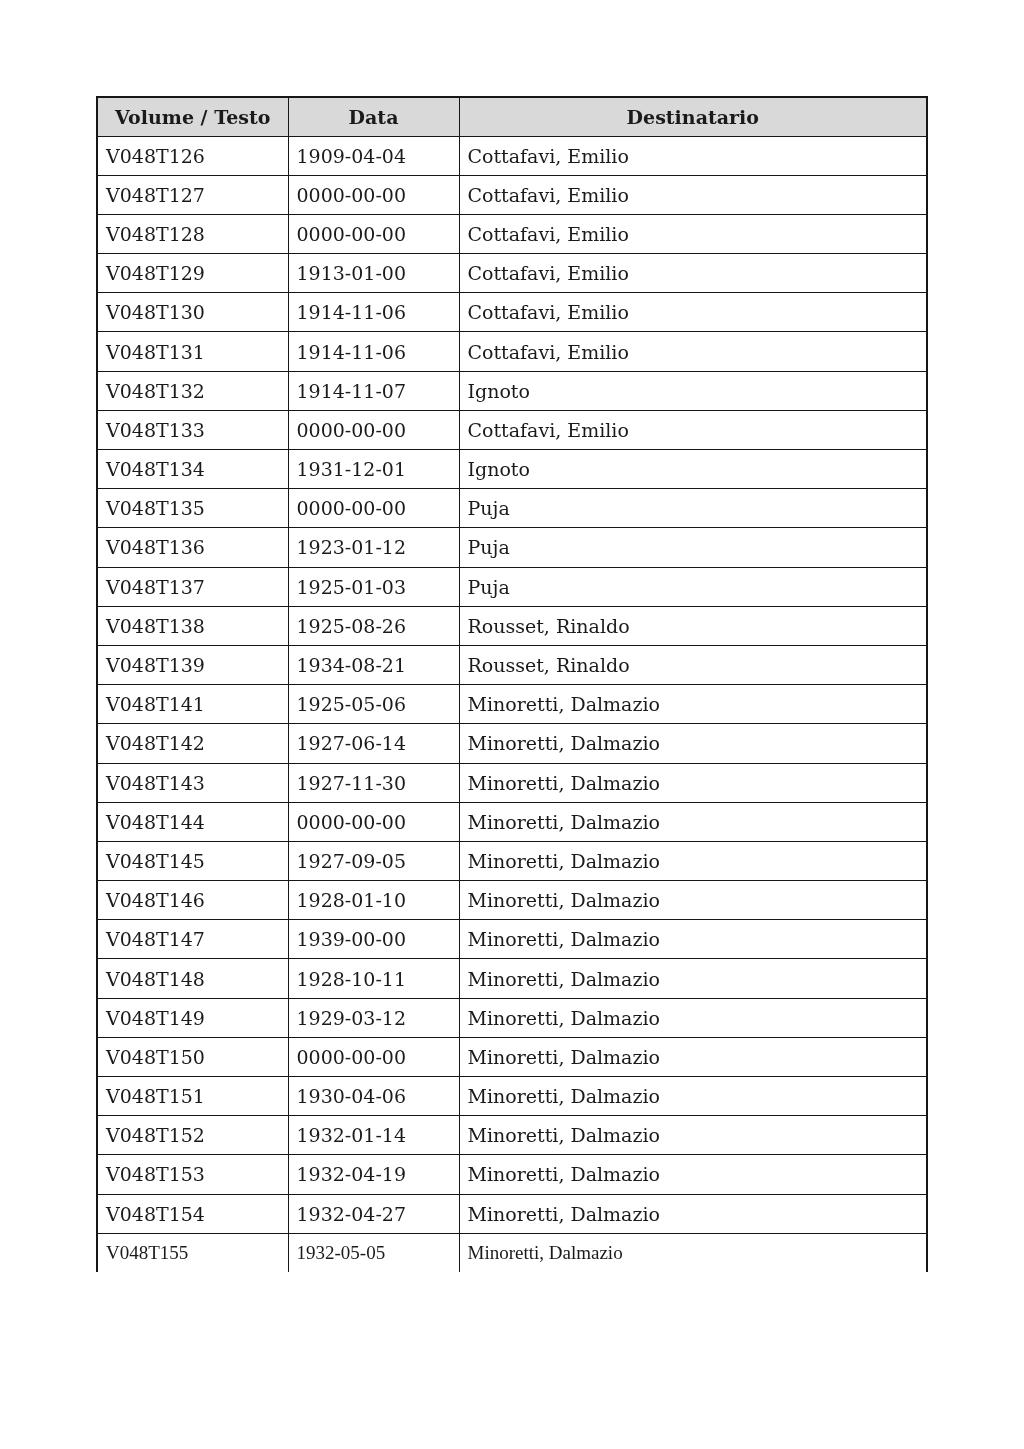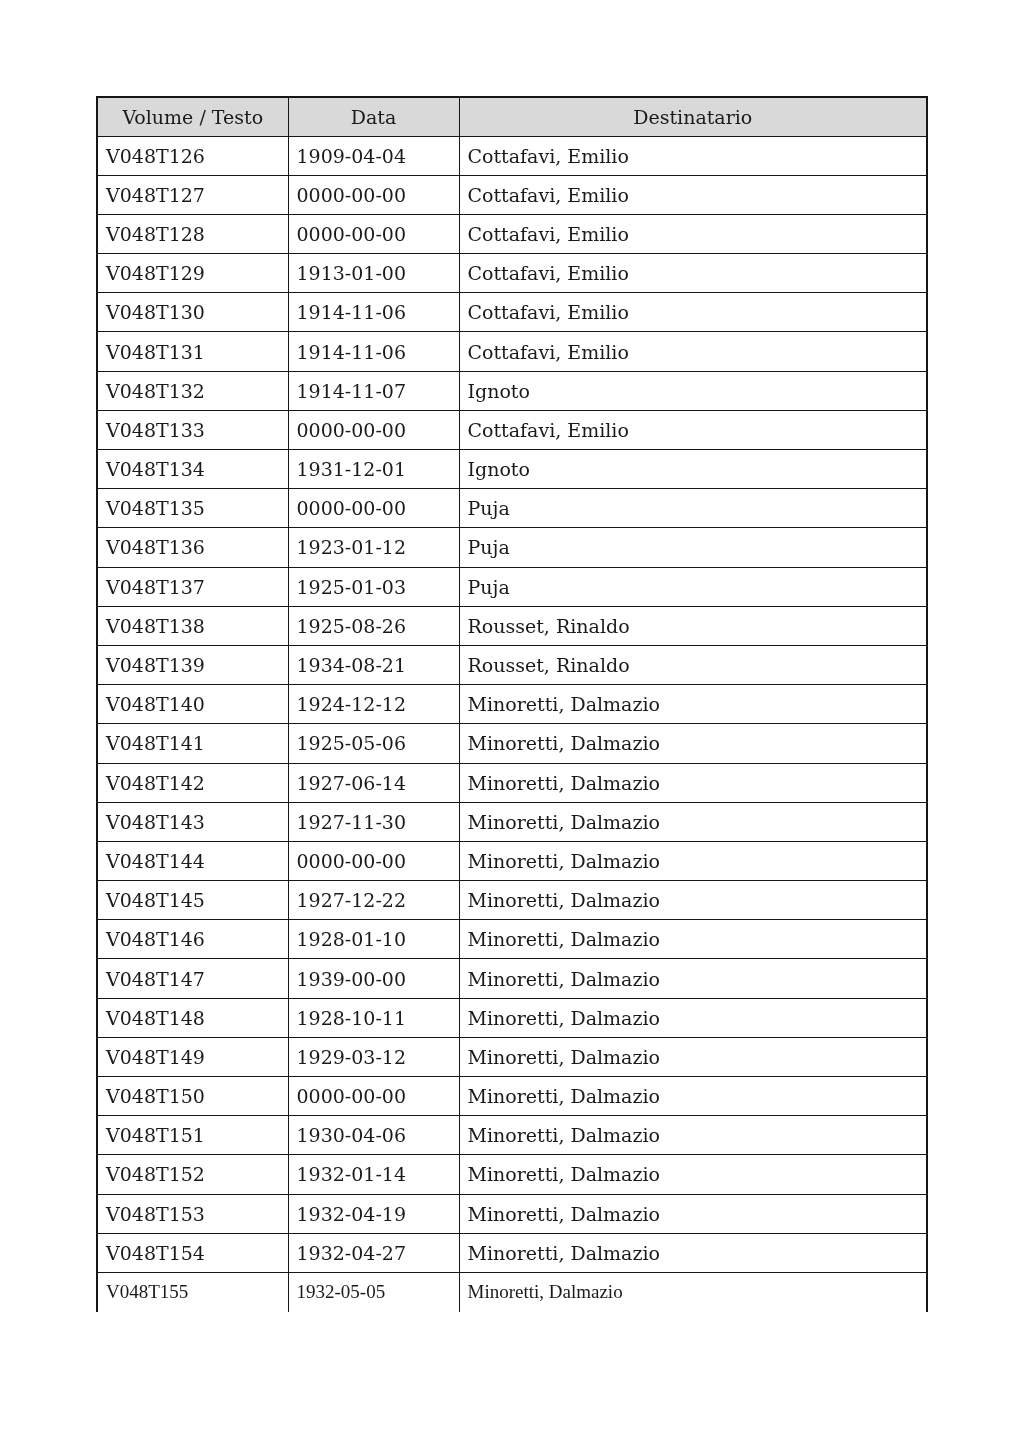--- a/index.html
+++ b/index.html
@@ -31,21 +31,21 @@
   .records th, .records td {
     border: 1.5px solid #161616;
     font-size: 19px;
     vertical-align: middle;
     white-space: nowrap;
     overflow: hidden;
     box-sizing: border-box;
   }
   .records th {
     background: #d9d9d9;
-    font-weight: normal;
+    font-weight: bold;
     text-align: center;
     height: 39px;
     padding: 0;
   }
   .records td {
     height: 39.2px;
     padding: 0 4px 0 8px;
     text-align: left;
     background: #ffffff;
   }
@@ -136,25 +136,20 @@
     <td>V048T138</td>
     <td>1925-08-26</td>
     <td>Rousset, Rinaldo</td>
   </tr>
         <tr>
     <td>V048T139</td>
     <td>1934-08-21</td>
     <td>Rousset, Rinaldo</td>
   </tr>
         <tr>
-    <td>V048T140</td>
-    <td>1924-12-12</td>
-    <td>Minoretti, Dalmazio</td>
-  </tr>
-        <tr>
     <td>V048T141</td>
     <td>1925-05-06</td>
     <td>Minoretti, Dalmazio</td>
   </tr>
         <tr>
     <td>V048T142</td>
     <td>1927-06-14</td>
     <td>Minoretti, Dalmazio</td>
   </tr>
         <tr>
@@ -162,21 +157,21 @@
     <td>1927-11-30</td>
     <td>Minoretti, Dalmazio</td>
   </tr>
         <tr>
     <td>V048T144</td>
     <td>0000-00-00</td>
     <td>Minoretti, Dalmazio</td>
   </tr>
         <tr>
     <td>V048T145</td>
-    <td>1927-12-22</td>
+    <td>1927-09-05</td>
     <td>Minoretti, Dalmazio</td>
   </tr>
         <tr>
     <td>V048T146</td>
     <td>1928-01-10</td>
     <td>Minoretti, Dalmazio</td>
   </tr>
         <tr>
     <td>V048T147</td>
     <td>1939-00-00</td>

